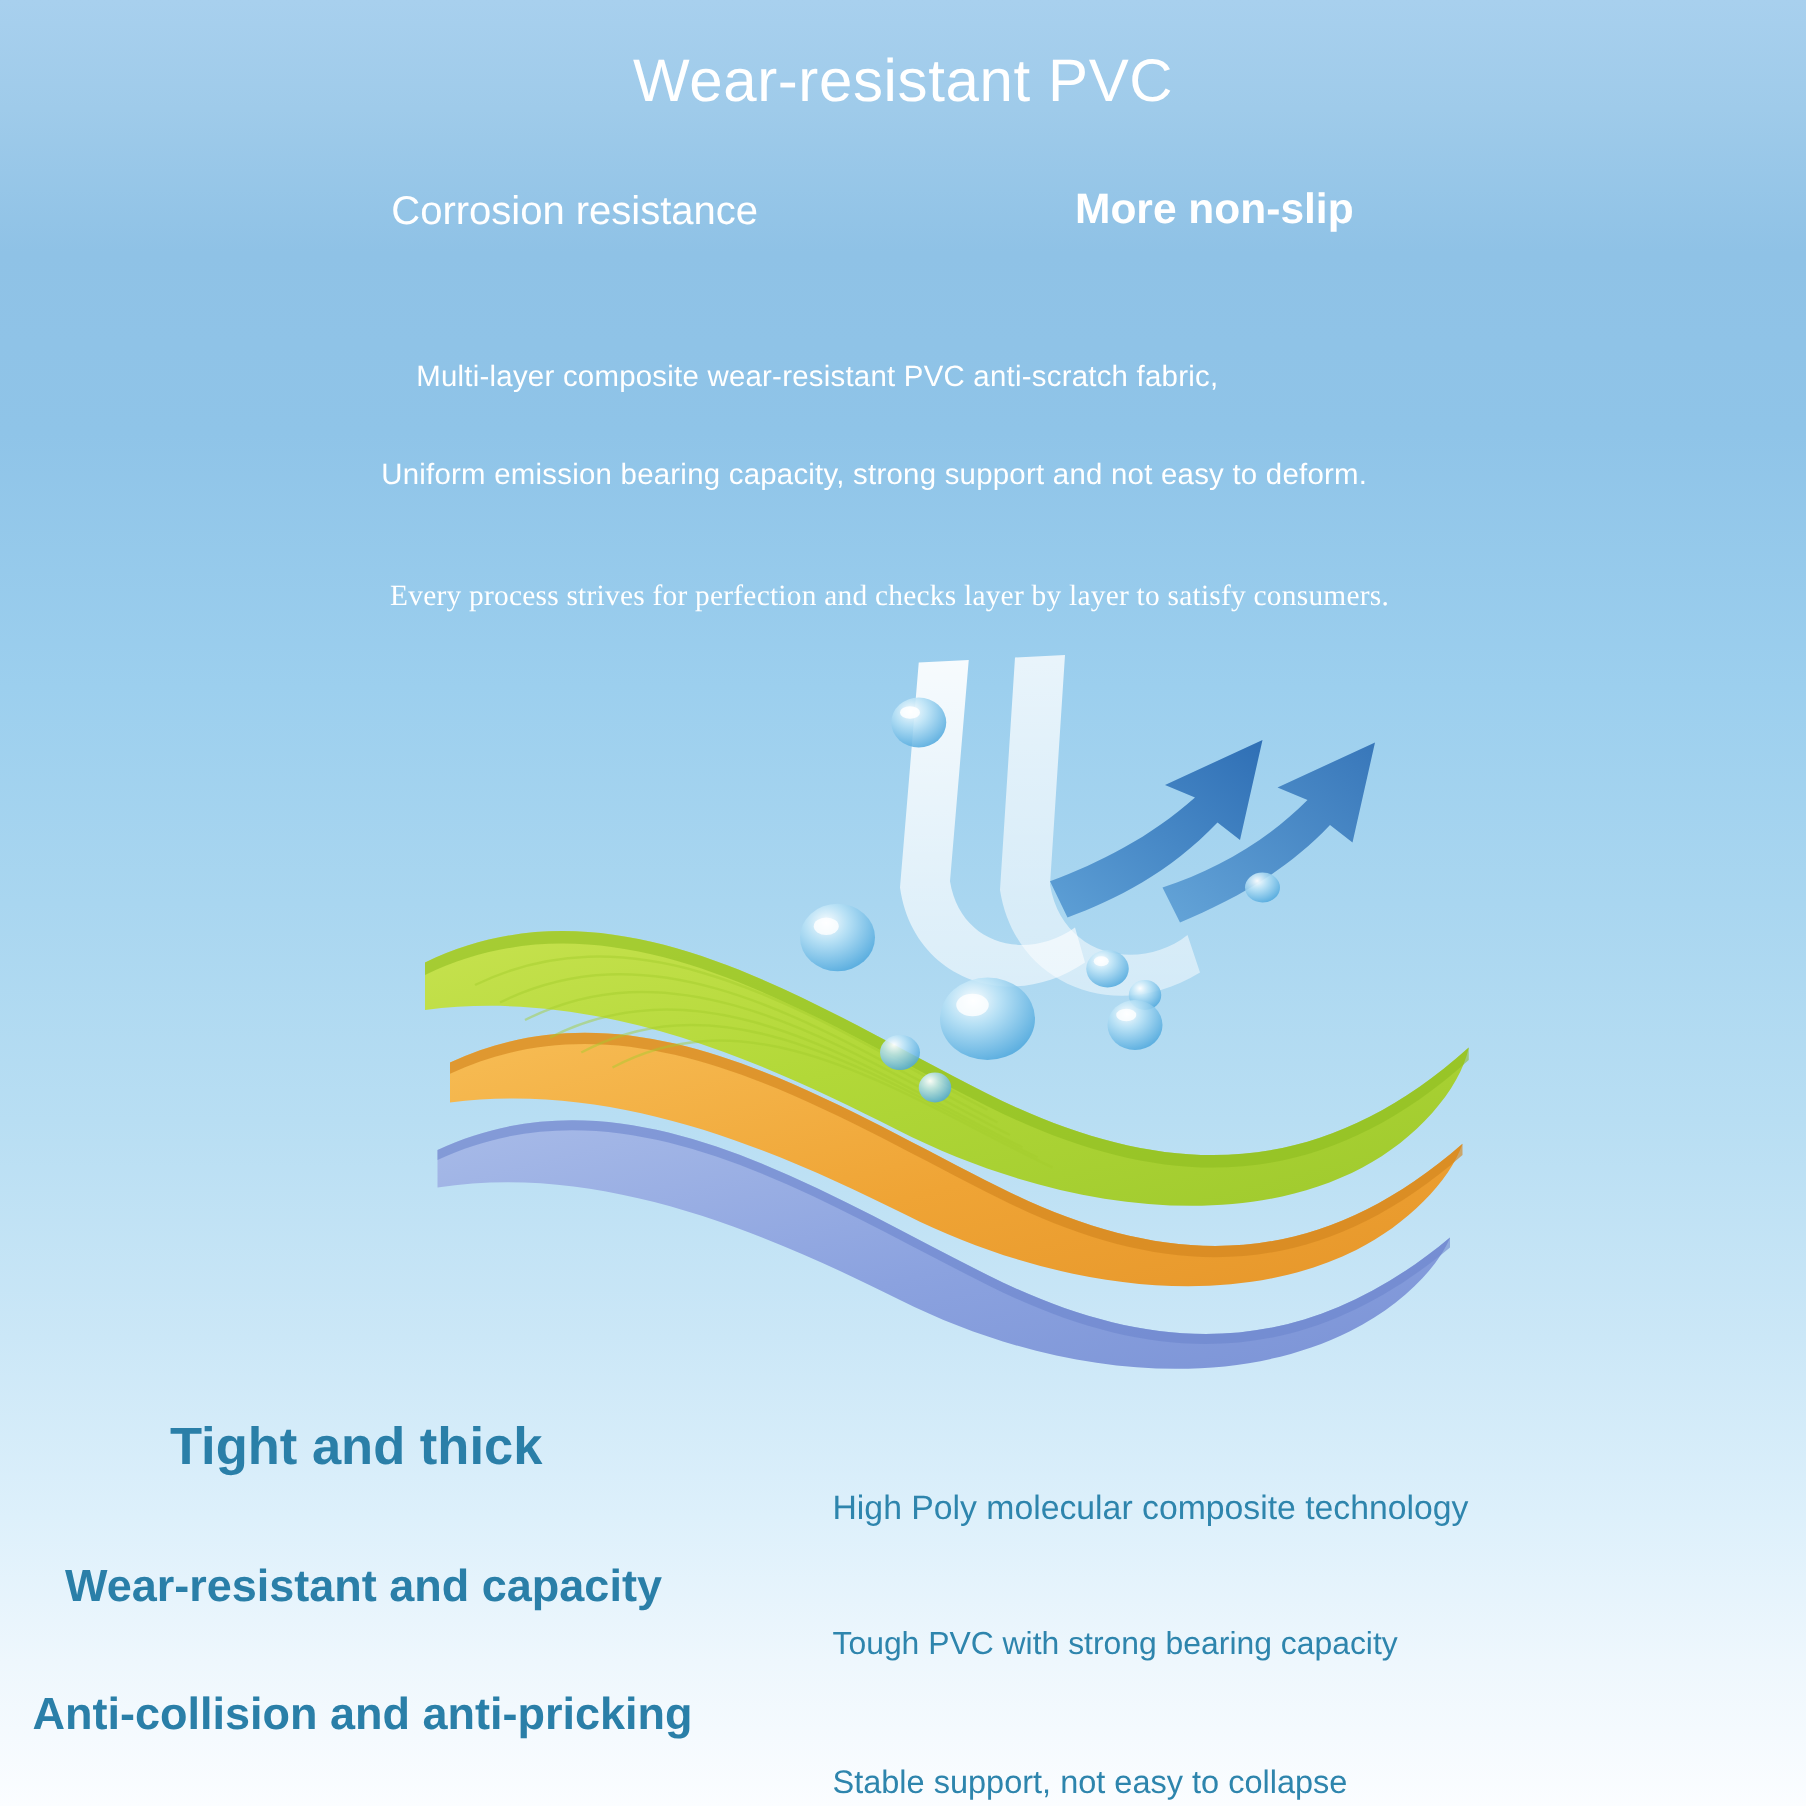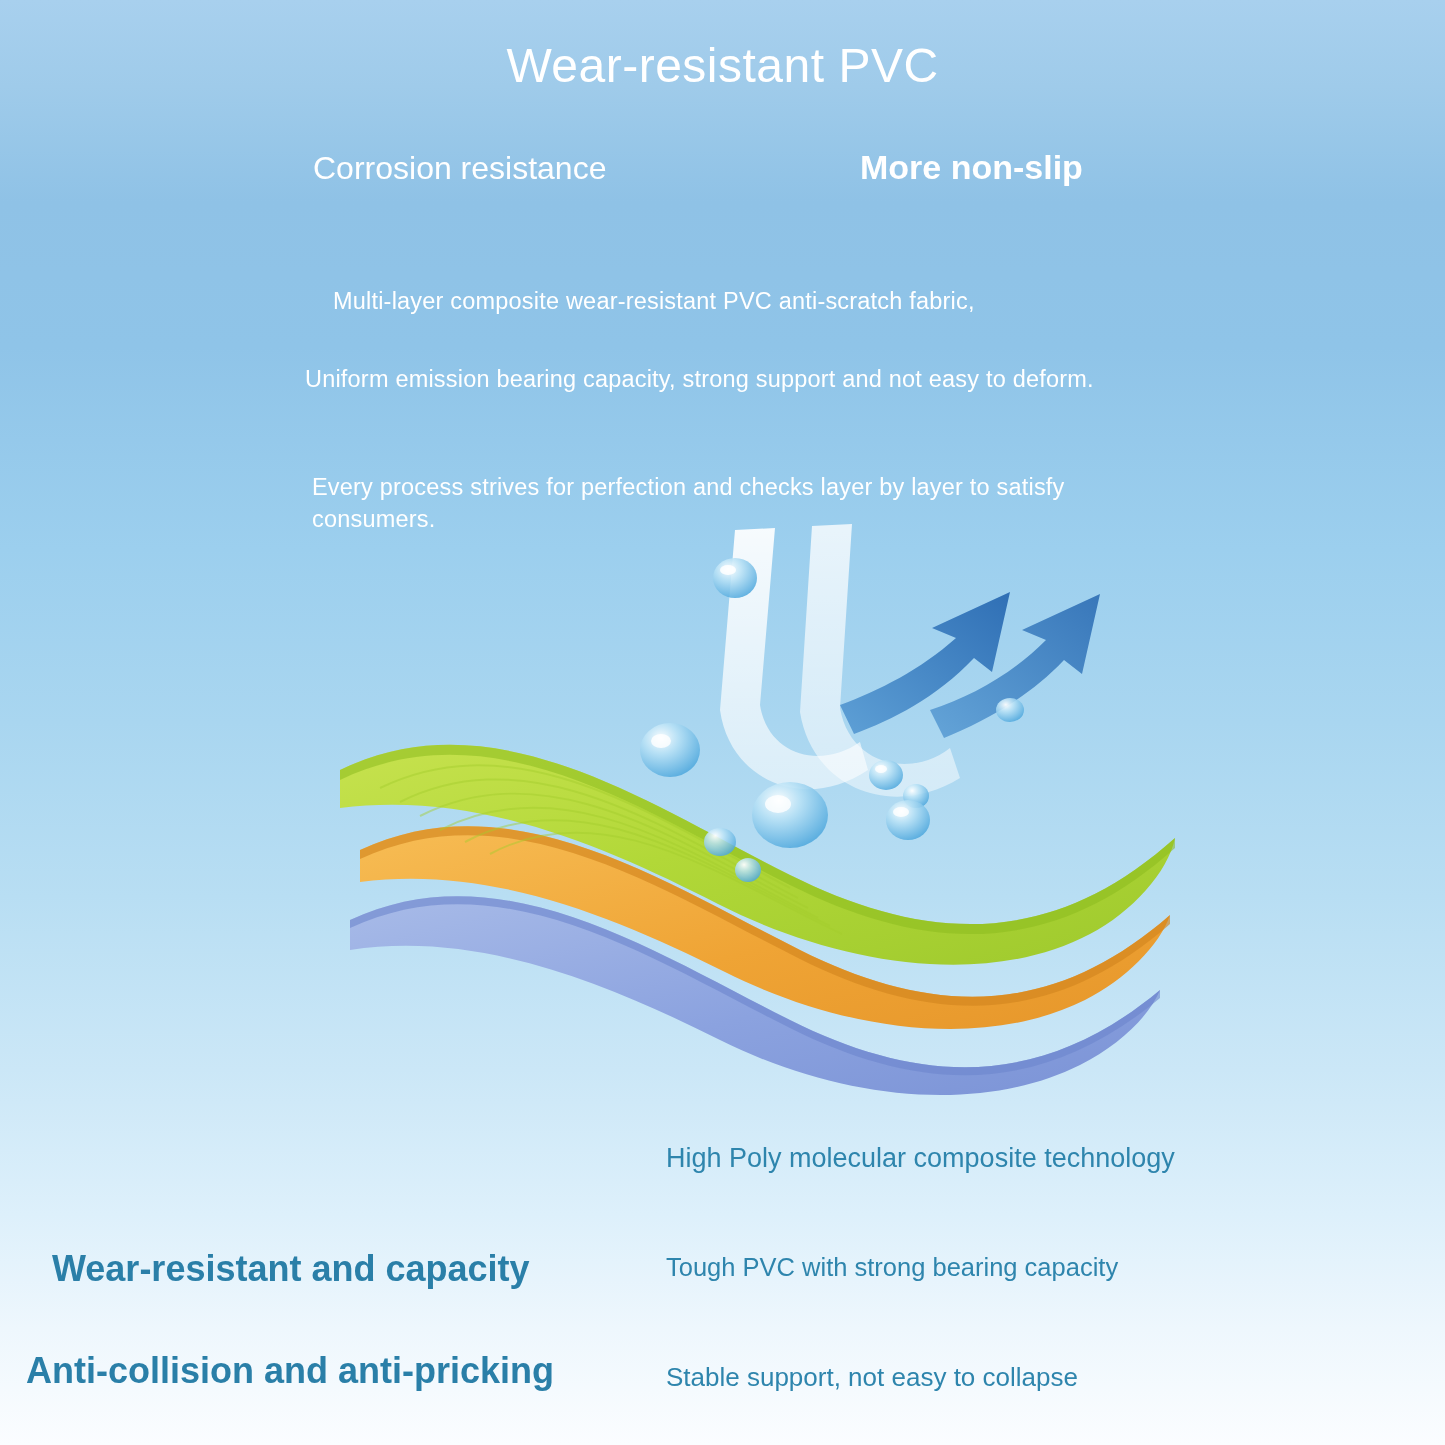--- a/index.html
+++ b/index.html
@@ -63,21 +63,21 @@
   
   .para {
     position: absolute;
     color: #ffffff;
     font-size: 23.5px;
     line-height: 32px;
     letter-spacing: 0.2px;
   }
   .para1 { top: 285px; left: 305px; width: 900px; margin-left: 28px; }
   .para2 { top: 363px; left: 305px; width: 820px; }
-  .para3 { top: 471px; left: 312px; width: 800px; }
+  .para3 { top: 461px; left: 312px; width: 800px; font-family: Liberation Serif, serif; }
 
   
   .illustration {
     position: absolute;
     top: 520px;
     left: 320px;
     width: 880px;
     height: 600px;
   }
   .illustration svg { display: block; }
@@ -86,20 +86,21 @@
   .feat-left {
     position: absolute;
     color: #2a7fa8;
     font-weight: bold;
     white-space: nowrap;
   }
   .feat-right {
     position: absolute;
     color: #2e85ad;
     white-space: nowrap;
+    margin-top: 48px;
   }
   .row1-left  { top: 1133px; left: 136px; font-size: 42px; }
   .row1-right { top: 1143px; left: 666px; font-size: 27px; }
   .row2-left  { top: 1248px; left: 52px;  font-size: 36px; }
   .row2-right { top: 1253px; left: 666px; font-size: 25.5px; }
   .row3-left  { top: 1350px; left: 26px;  font-size: 36px; }
   .row3-right { top: 1362px; left: 666px; font-size: 26px; }
 </style>
 </head>
 <body>
@@ -211,20 +212,21 @@
 
         <ellipse cx="400" cy="322" rx="16" ry="14" fill="url(#gDrop)"></ellipse>
         <ellipse cx="428" cy="350" rx="13" ry="12" fill="url(#gDrop)"></ellipse>
         <ellipse cx="690" cy="190" rx="14" ry="12" fill="url(#gDrop)"></ellipse>
         <ellipse cx="415" cy="58" rx="22" ry="20" fill="url(#gDrop)"></ellipse>
         <ellipse cx="408" cy="50" rx="8" ry="5" fill="#ffffff" opacity="0.85"></ellipse>
       </g>
     </svg>
   </div>
 
+  <div class="feat-left row1-left">Tight and thick</div>
   <div class="feat-right row1-right">High Poly molecular composite technology</div>
 
   <div class="feat-left row2-left">Wear-resistant and capacity</div>
   <div class="feat-right row2-right">Tough PVC with strong bearing capacity</div>
 
   <div class="feat-left row3-left">Anti-collision and anti-pricking</div>
   <div class="feat-right row3-right">Stable support, not easy to collapse</div>
 
 </div>
 

